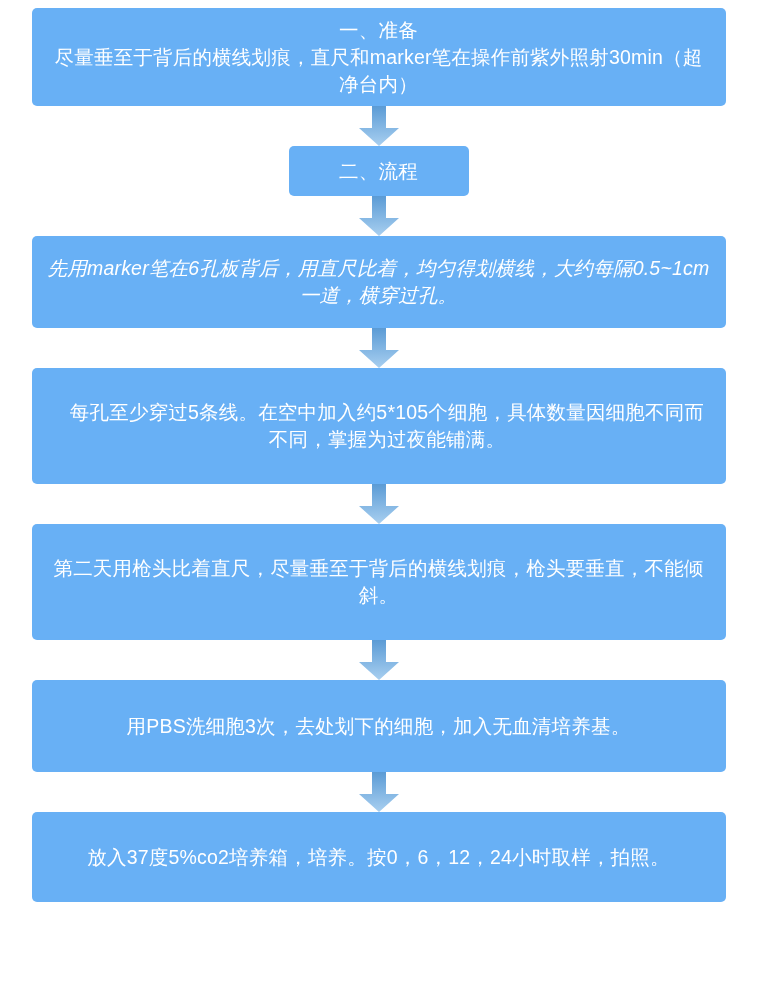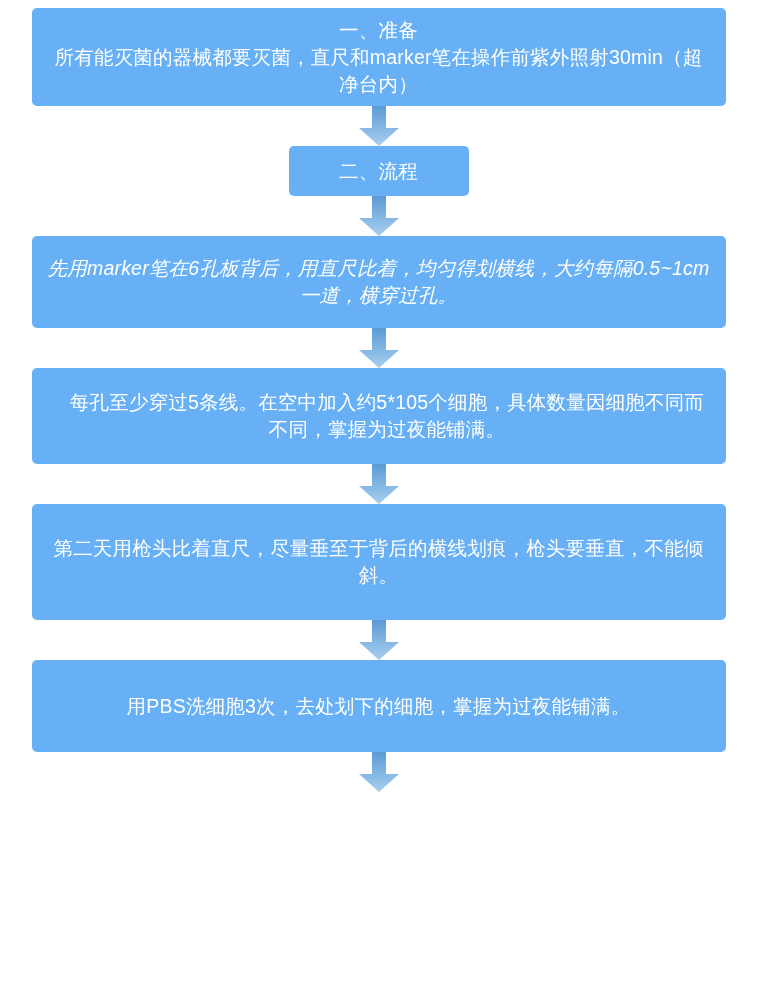--- a/index.html
+++ b/index.html
@@ -45,21 +45,21 @@
   }
 
   .node.narrow {
     width: 180px;
   }
 
   
   .h-prepare   { height: 98px; }
   .h-process   { height: 50px; }
   .h-step1     { height: 92px; font-style: italic; }
-  .h-step2     { height: 96px; padding-left: 31px; }
+  .h-step2     { height: 116px; padding-left: 31px; }
   .h-step3     { height: 116px; }
   .h-step4     { height: 92px; }
   .h-step5     { height: 90px; }
 
   
   .arrow {
     width: 40px;
     height: 40px;
     flex: none;
   }
@@ -78,21 +78,21 @@
       <linearGradient id="arrowGrad" x1="0" y1="0" x2="0" y2="1">
         <stop offset="0%" stop-color="#5B9BD5"></stop>
         <stop offset="100%" stop-color="#A8CFF0"></stop>
       </linearGradient>
     </defs>
   </svg>
 
   <div class="gap-a"></div>
 
   <div class="node wide h-prepare">一、准备
-所有能灭菌的器械都要灭菌，直尺和marker笔在操作前紫外照射30min（超净台内）</div>
+尽量垂至于背后的横线划痕，直尺和marker笔在操作前紫外照射30min（超净台内）</div>
 
   <div class="arrow">
     <svg viewBox="0 0 40 40">
         <polygon points="13,0 27,0 27,22 40,22 20,40 0,22 13,22" fill="url(#arrowGrad)"></polygon>
       </svg>
   </div>
 
   <div class="node narrow h-process">二、流程</div>
 
   <div class="arrow">
@@ -118,22 +118,23 @@
   </div>
 
   <div class="node wide h-step3">第二天用枪头比着直尺，尽量垂至于背后的横线划痕，枪头要垂直，不能倾斜。</div>
 
   <div class="arrow">
     <svg viewBox="0 0 40 40">
         <polygon points="13,0 27,0 27,22 40,22 20,40 0,22 13,22" fill="url(#arrowGrad)"></polygon>
       </svg>
   </div>
 
-  <div class="node wide h-step4">用PBS洗细胞3次，去处划下的细胞，掌握为过夜能铺满。</div>
+  <div class="node wide h-step4">用PBS洗细胞3次，去处划下的细胞，加入无血清培养基。</div>
 
   <div class="arrow">
     <svg viewBox="0 0 40 40">
         <polygon points="13,0 27,0 27,22 40,22 20,40 0,22 13,22" fill="url(#arrowGrad)"></polygon>
       </svg>
   </div>
 
+  <div class="node wide h-step5">放入37度5%co2培养箱，培养。按0，6，12，24小时取样，拍照。</div>
 
 </div>
 
 </body></html>

